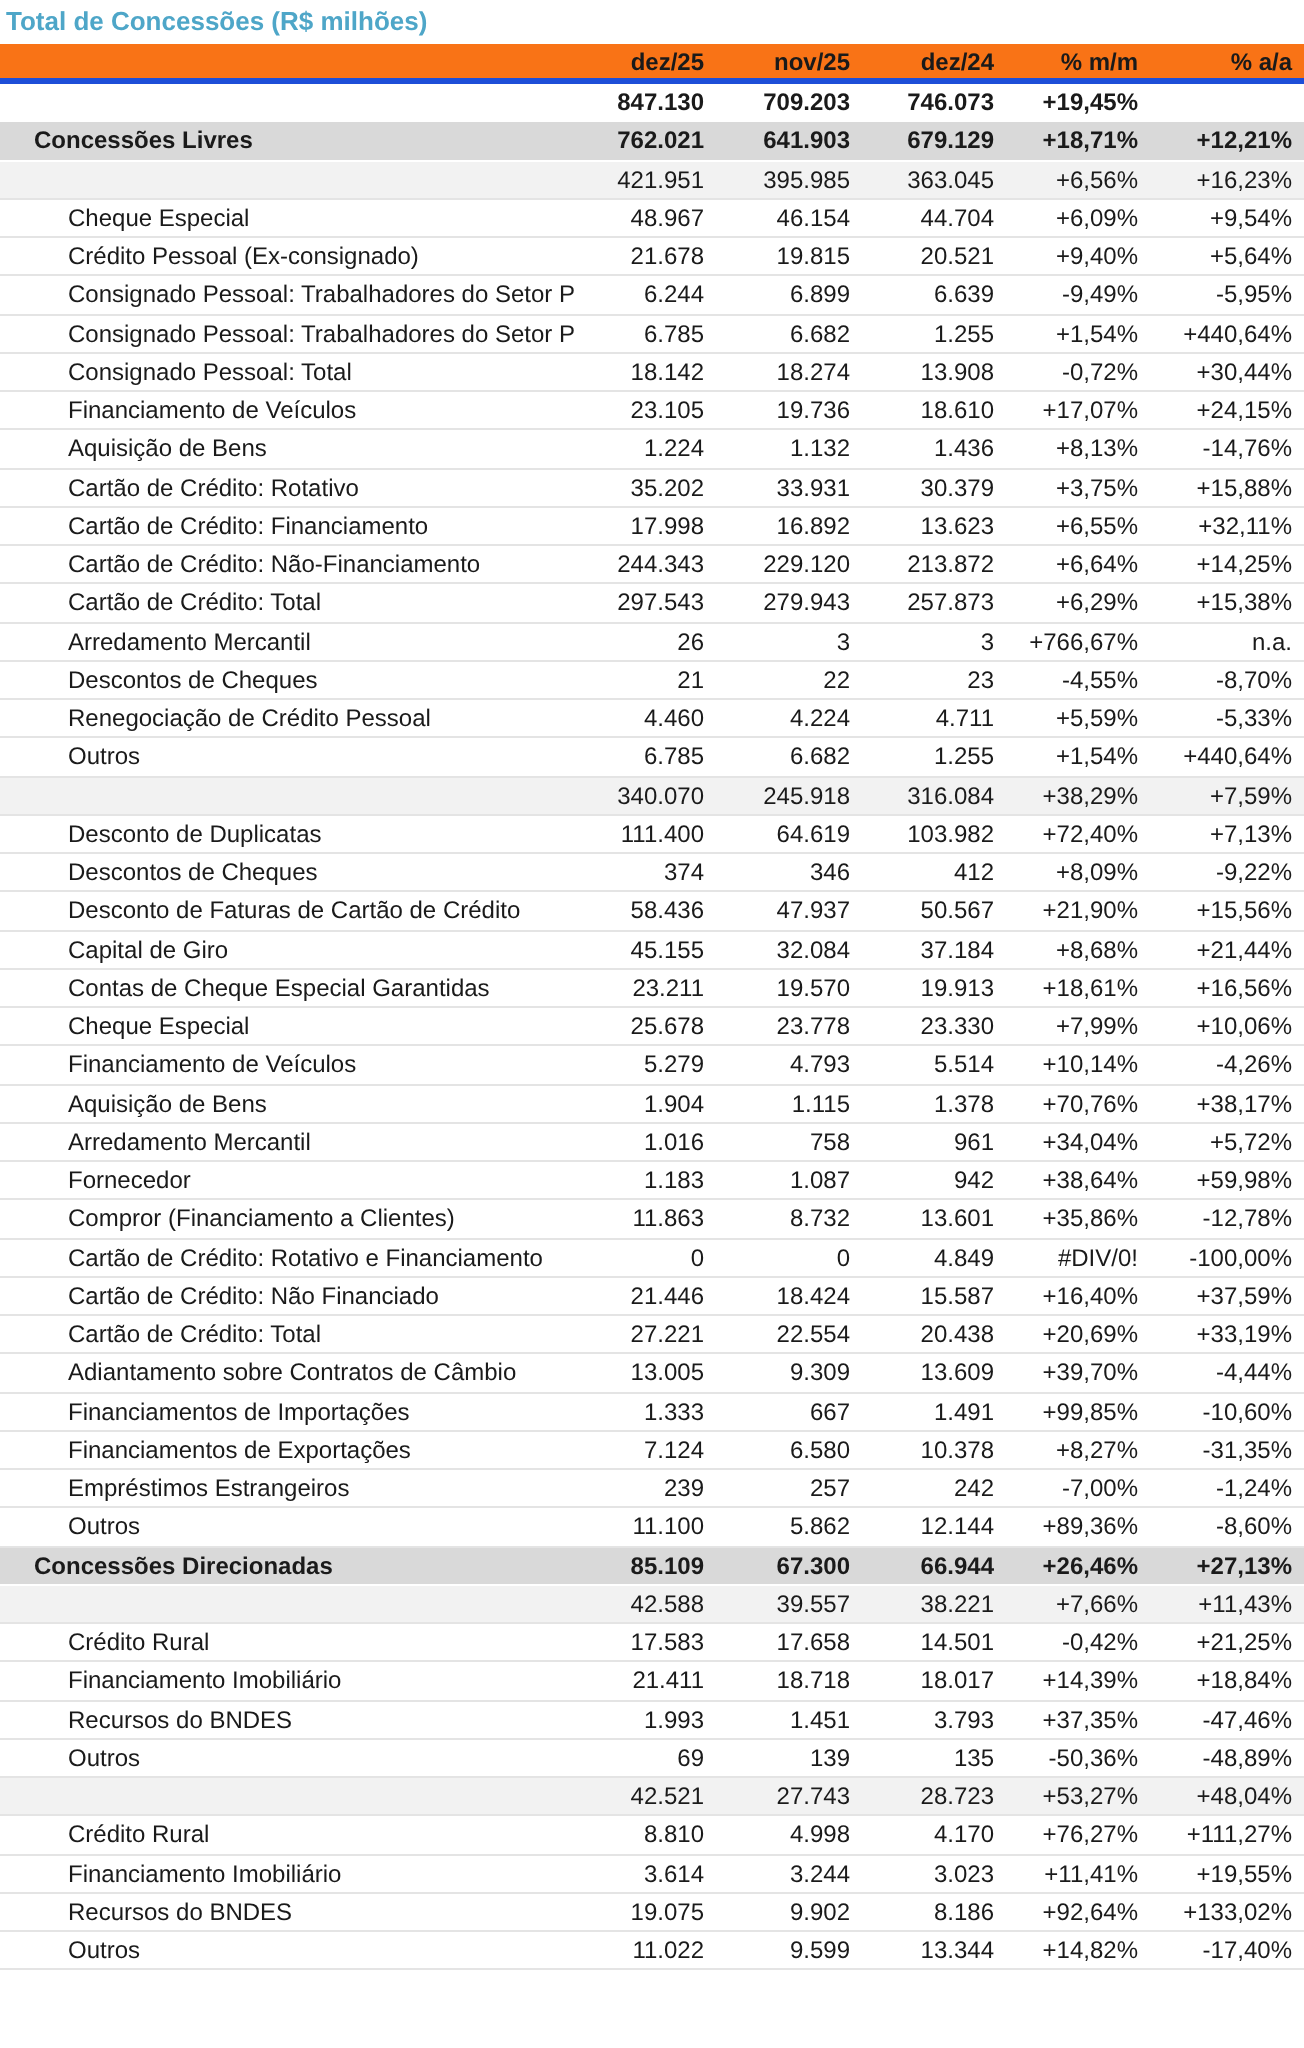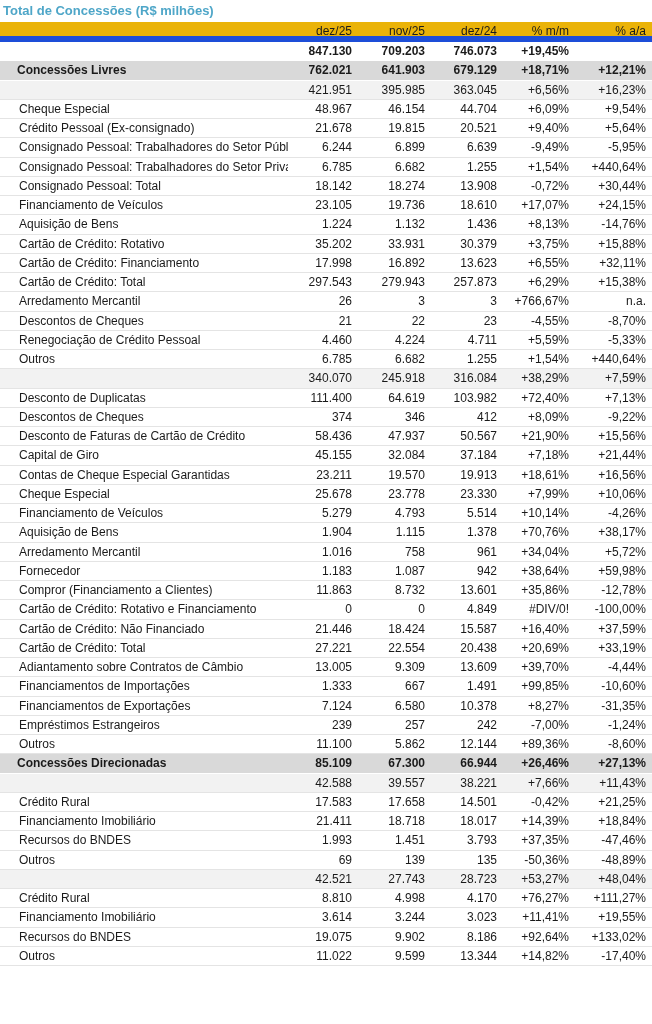--- a/index.html
+++ b/index.html
@@ -43,40 +43,40 @@
     width:73px;
     text-align:right;
     padding-right:9px;
   }
   .cell.val.v2,.cell.val.v3{width:72px;}
   .cell.val.v4{width:74px;padding-right:6px;}
   
   .row.header{
     height:20px;
     line-height:19px;
-    background:#eab308;
-    font-weight:normal;
-    border-bottom:6px solid #1d4ed8;
+    background:#f97316;
+    font-weight:bold;
+    border-bottom:3px solid #1d4ed8;
   }
   
   .row.total{border-bottom:1px solid #ffffff;align-items:flex-end;}
   .row.total .cell.label{background:#000000;}
   .row.total .cell.val{background:#ffffff;font-weight:bold;}
   .row.total .cell.val.v4{background:#000000;color:#000000;}
   
   .row.section{
     background:#d9d9d9;
     font-weight:bold;
     border-bottom:1px solid #ffffff;
   }
   
   .row.group{background:#f2f2f2;}
   .row.group .cell.label{padding-left:11px;margin-top:40px;}
   
-  .row.item .cell.label{padding-left:19px;}
+  .row.item .cell.label{padding-left:34px;}
 </style>
 </head>
 <body>
 
 <div class="page">
   <div class="title">Total de Concessões (R$ milhões)</div>
   <div class="tbl">
     <div class="row header">
       <div class="cell label"></div>
 
@@ -177,20 +177,28 @@
         </div>
         <div class="row item">
           <div class="cell label">Cartão de Crédito: Financiamento</div>
           <div class="cell val v0">17.998</div>
           <div class="cell val v1">16.892</div>
           <div class="cell val v2">13.623</div>
           <div class="cell val v3">+6,55%</div>
           <div class="cell val v4">+32,11%</div>
         </div>
         <div class="row item">
+          <div class="cell label">Cartão de Crédito: Não-Financiamento</div>
+          <div class="cell val v0">244.343</div>
+          <div class="cell val v1">229.120</div>
+          <div class="cell val v2">213.872</div>
+          <div class="cell val v3">+6,64%</div>
+          <div class="cell val v4">+14,25%</div>
+        </div>
+        <div class="row item">
           <div class="cell label">Cartão de Crédito: Total</div>
           <div class="cell val v0">297.543</div>
           <div class="cell val v1">279.943</div>
           <div class="cell val v2">257.873</div>
           <div class="cell val v3">+6,29%</div>
           <div class="cell val v4">+15,38%</div>
         </div>
         <div class="row item">
           <div class="cell label">Arredamento Mercantil</div>
           <div class="cell val v0">26</div>
@@ -253,21 +261,21 @@
           <div class="cell val v1">47.937</div>
           <div class="cell val v2">50.567</div>
           <div class="cell val v3">+21,90%</div>
           <div class="cell val v4">+15,56%</div>
         </div>
         <div class="row item">
           <div class="cell label">Capital de Giro</div>
           <div class="cell val v0">45.155</div>
           <div class="cell val v1">32.084</div>
           <div class="cell val v2">37.184</div>
-          <div class="cell val v3">+7,18%</div>
+          <div class="cell val v3">+8,68%</div>
           <div class="cell val v4">+21,44%</div>
         </div>
         <div class="row item">
           <div class="cell label">Contas de Cheque Especial Garantidas</div>
           <div class="cell val v0">23.211</div>
           <div class="cell val v1">19.570</div>
           <div class="cell val v2">19.913</div>
           <div class="cell val v3">+18,61%</div>
           <div class="cell val v4">+16,56%</div>
         </div>

